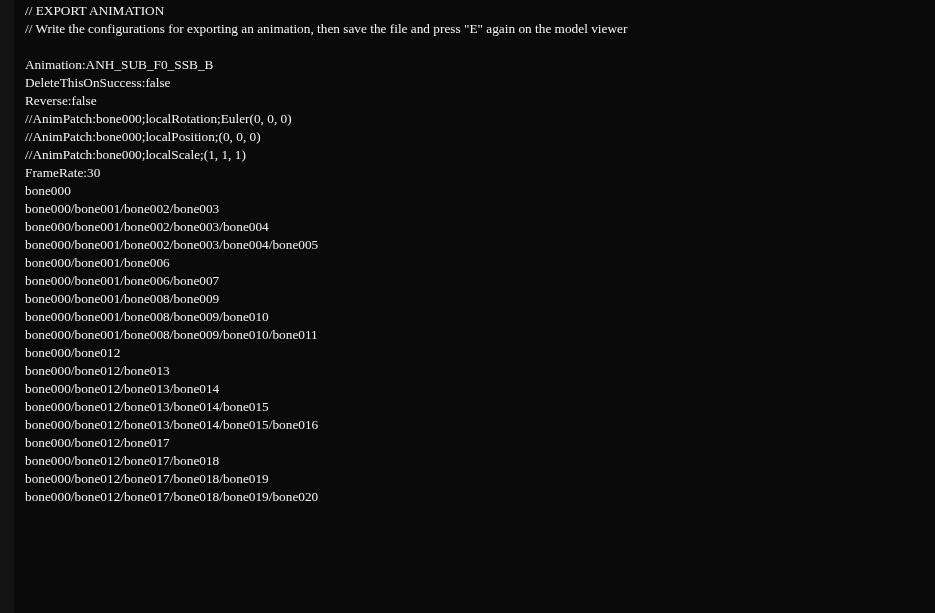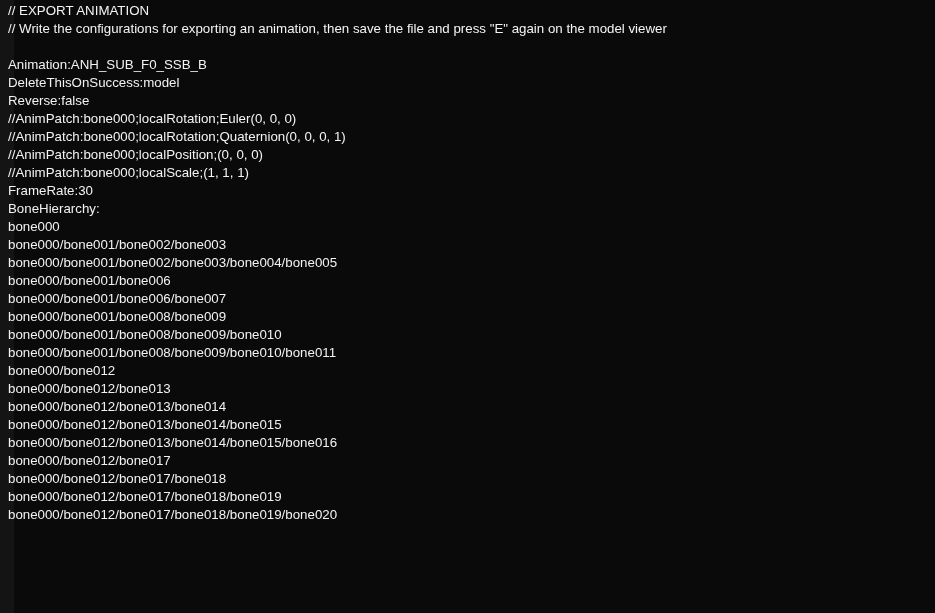--- a/index.html
+++ b/index.html
@@ -34,26 +34,26 @@
     width: 935px;
     height: 613px;
     padding: 2px 0 0 0;
     box-sizing: border-box;
     overflow: hidden;
   }
 
   .code-line {
     height: 18px;
     line-height: 18px;
-    padding-left: 8px;
+    padding-left: 25px;
     font-size: 13.3px;
     letter-spacing: 0px;
     color: #f2f2f2;
     white-space: pre;
-    font-family: Liberation Sans, sans-serif;
+    font-family: Liberation Serif, serif;
   }
 
   .code-line.comment {
     color: #f4f4f4;
   }
 
   .code-line.blank {
     color: transparent;
   }
 </style>
@@ -62,30 +62,29 @@
 
 <div id="editor-window">
 
   <div id="gutter"></div>
 
   <div id="code-area">
       <div class="code-line comment">// EXPORT ANIMATION</div>
       <div class="code-line comment">// Write the configurations for exporting an animation, then save the file and press "E" again on the model viewer</div>
       <div class="code-line blank"></div>
       <div class="code-line config">Animation:ANH_SUB_F0_SSB_B</div>
-      <div class="code-line config">DeleteThisOnSuccess:model</div>
+      <div class="code-line config">DeleteThisOnSuccess:false</div>
       <div class="code-line config">Reverse:false</div>
       <div class="code-line comment">//AnimPatch:bone000;localRotation;Euler(0, 0, 0)</div>
-      <div class="code-line comment">//AnimPatch:bone000;localRotation;Quaternion(0, 0, 0, 1)</div>
       <div class="code-line comment">//AnimPatch:bone000;localPosition;(0, 0, 0)</div>
       <div class="code-line comment">//AnimPatch:bone000;localScale;(1, 1, 1)</div>
       <div class="code-line config">FrameRate:30</div>
-      <div class="code-line config">BoneHierarchy:</div>
       <div class="code-line bone">bone000</div>
       <div class="code-line bone">bone000/bone001/bone002/bone003</div>
+      <div class="code-line bone">bone000/bone001/bone002/bone003/bone004</div>
       <div class="code-line bone">bone000/bone001/bone002/bone003/bone004/bone005</div>
       <div class="code-line bone">bone000/bone001/bone006</div>
       <div class="code-line bone">bone000/bone001/bone006/bone007</div>
       <div class="code-line bone">bone000/bone001/bone008/bone009</div>
       <div class="code-line bone">bone000/bone001/bone008/bone009/bone010</div>
       <div class="code-line bone">bone000/bone001/bone008/bone009/bone010/bone011</div>
       <div class="code-line bone">bone000/bone012</div>
       <div class="code-line bone">bone000/bone012/bone013</div>
       <div class="code-line bone">bone000/bone012/bone013/bone014</div>
       <div class="code-line bone">bone000/bone012/bone013/bone014/bone015</div>

